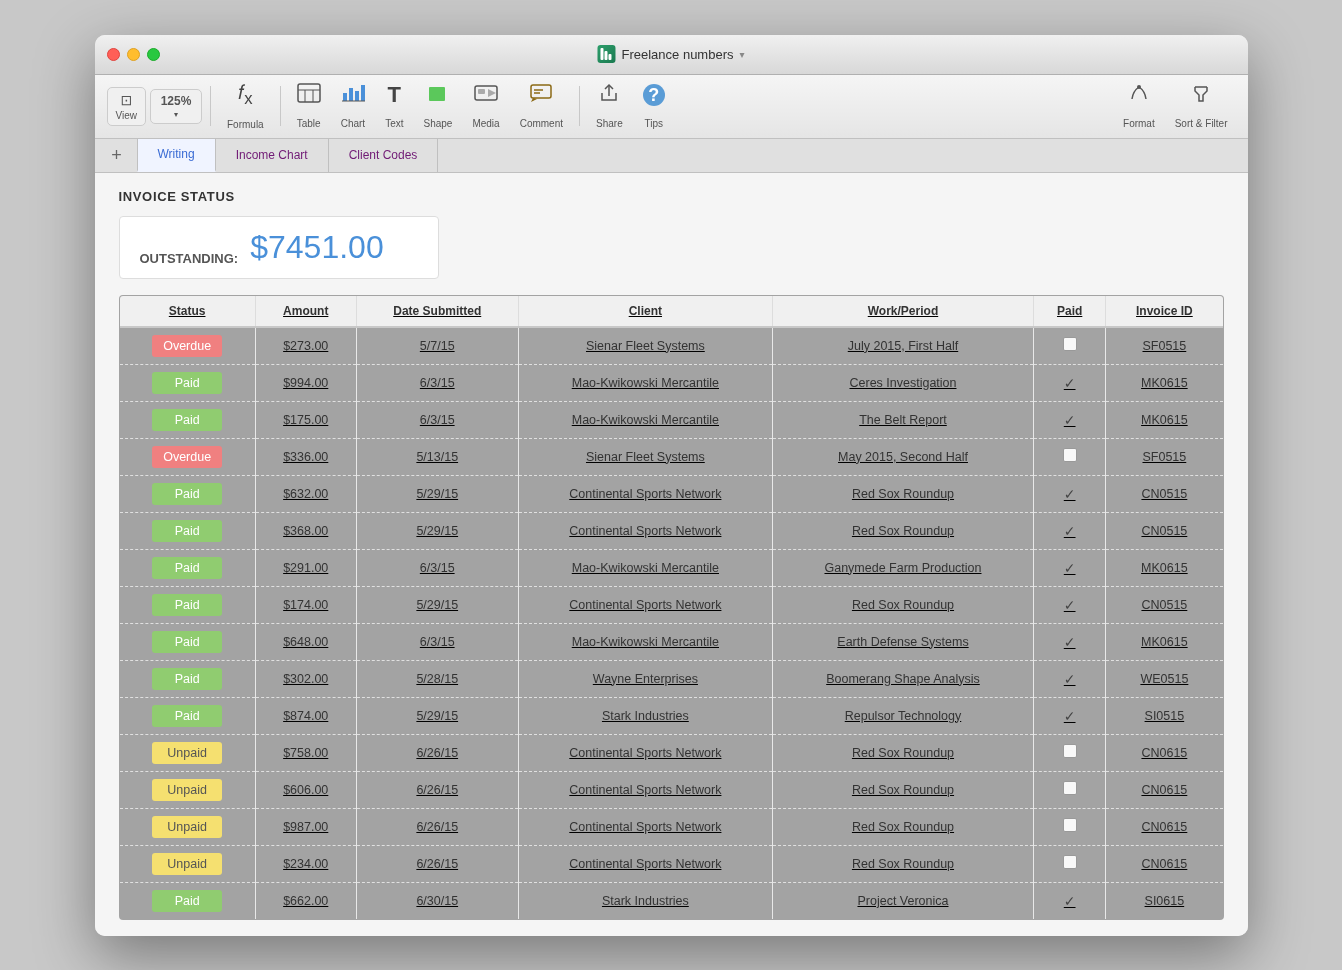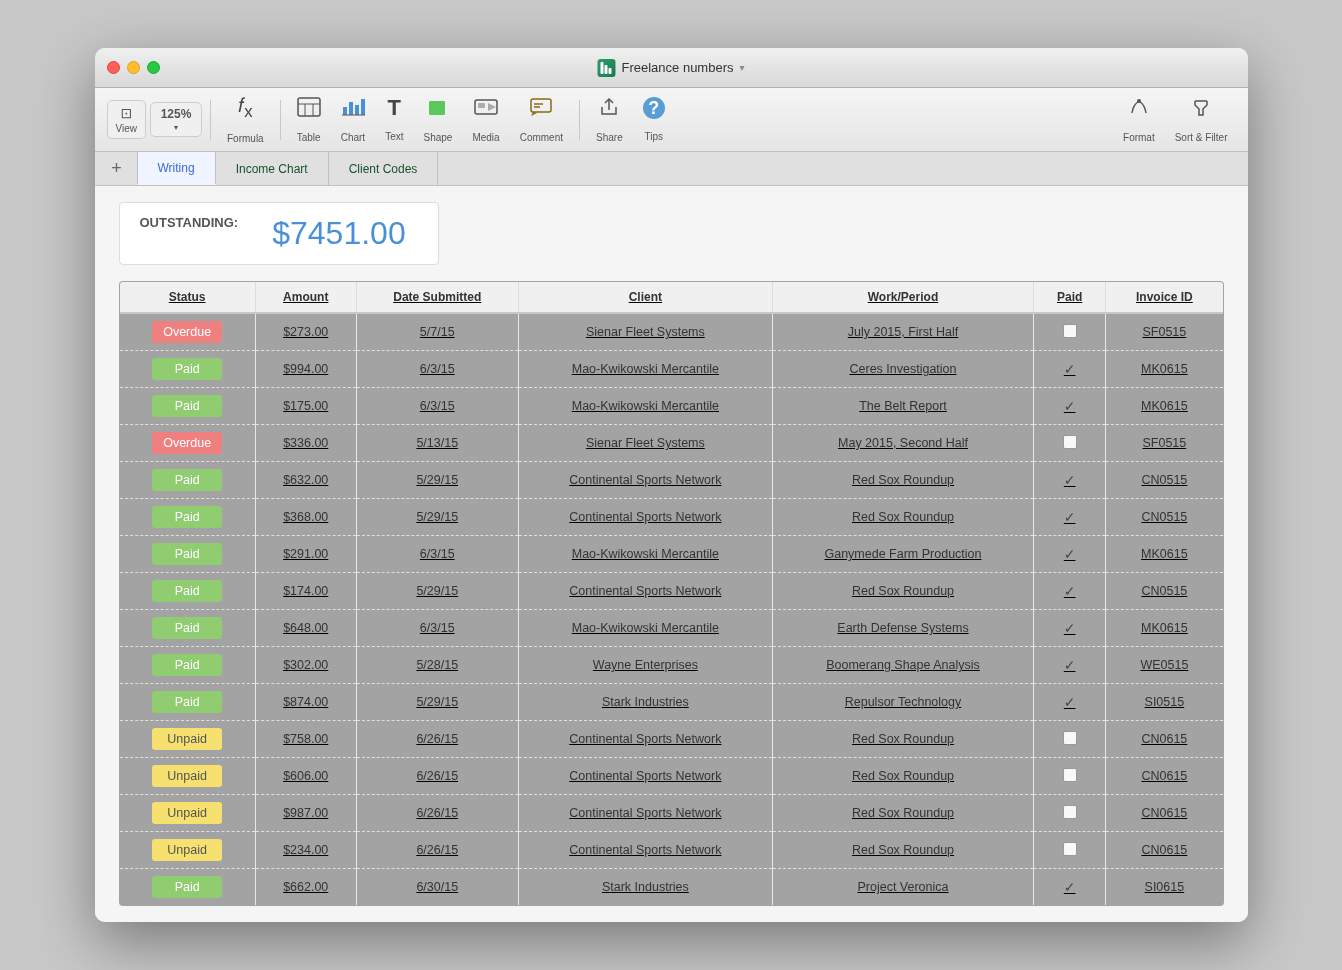--- a/index.html
+++ b/index.html
@@ -133,21 +133,21 @@
       font-size: 18px;
       color: #666;
       cursor: pointer;
       margin-right: 6px;
     }
     .tab {
       display: flex;
       align-items: center;
       padding: 0 20px;
       font-size: 12px;
-      color: #14532d;
+      color: #701a75;
       cursor: pointer;
       border-right: 1px solid #c0c0c0;
       border-left: 1px solid #c0c0c0;
       margin-right: -1px;
     }
     .tab.active {
       background: #f0f4ff;
       color: #3a6bd4;
       border-bottom: 2px solid #f0f4ff;
       z-index: 1;
@@ -165,22 +165,22 @@
       color: #333;
       margin-bottom: 12px;
       text-transform: uppercase;
     }
     .outstanding-box {
       background: white;
       border: 1px solid #ddd;
       border-radius: 4px;
       padding: 12px 20px;
       display: flex;
-      align-items: flex-start;
-      gap: 34px;
+      align-items: flex-end;
+      gap: 12px;
       margin-bottom: 16px;
       width: fit-content;
       min-width: 320px;
     }
     .outstanding-label {
       font-size: 13px;
       font-weight: 700;
       color: #555;
       text-transform: uppercase;
     }
@@ -409,20 +409,21 @@
     </div>
     <div class="tab">
       <span>Income Chart</span>
     </div>
     <div class="tab">
       <span>Client Codes</span>
     </div>
   </div>
 
   <div class="content">
+    <div class="section-title">INVOICE STATUS</div>
 
     <div class="outstanding-box">
       <span class="outstanding-label">OUTSTANDING:</span>
       <span class="outstanding-amount">$7451.00</span>
     </div>
 
     <table class="invoice-table">
       <thead>
         <tr>
           <th>Status</th>

